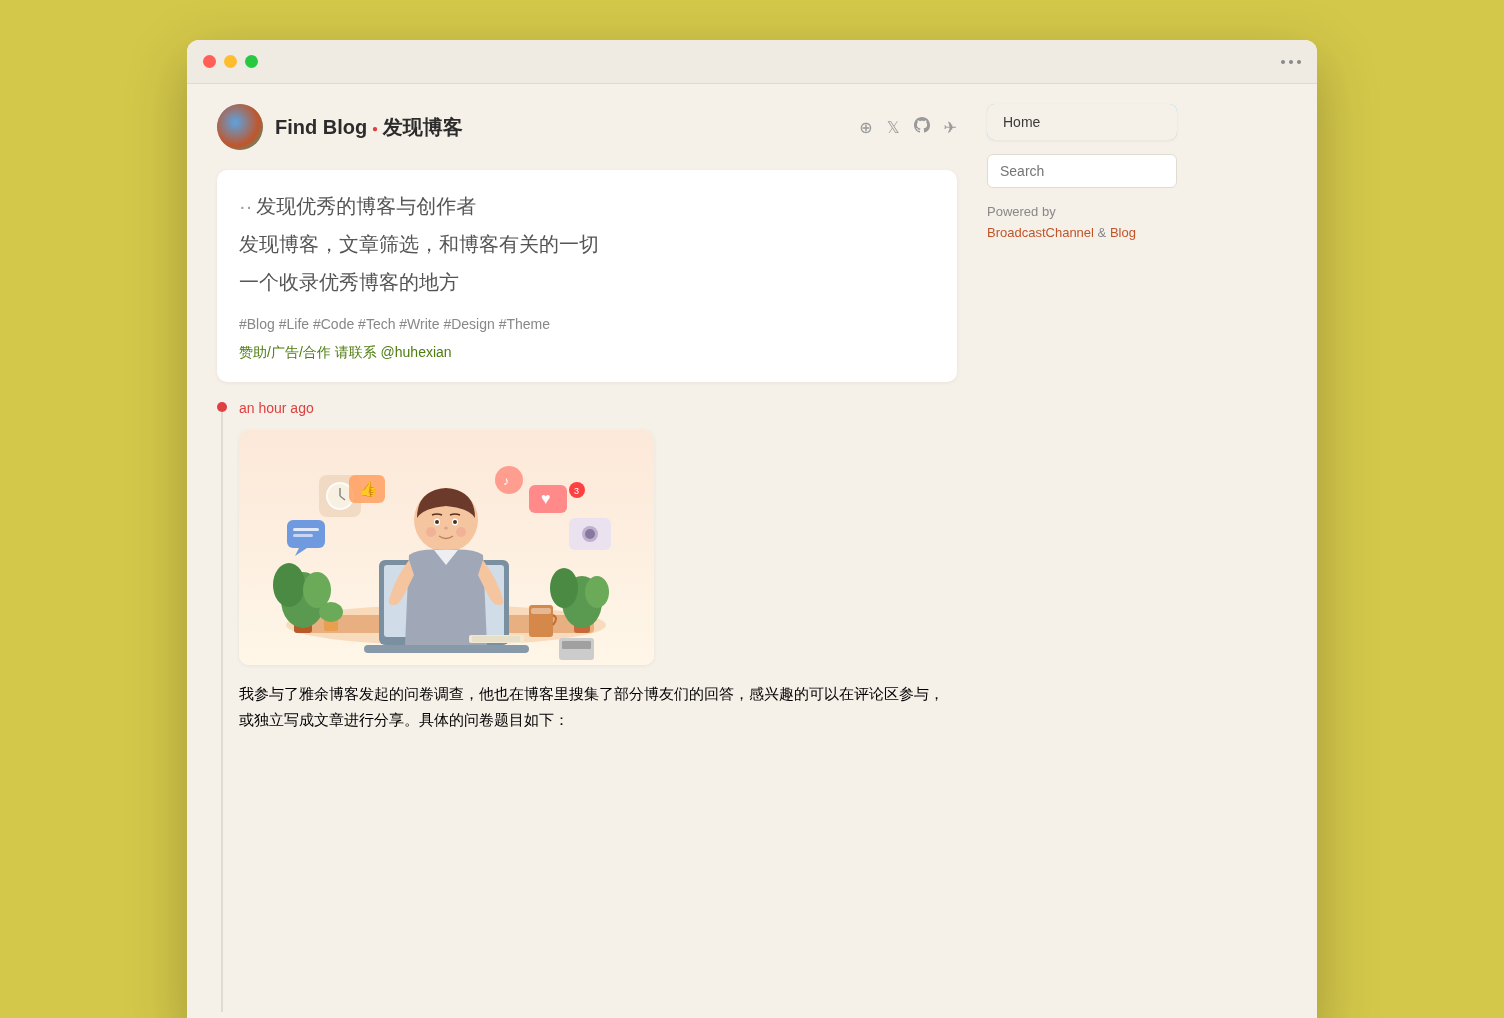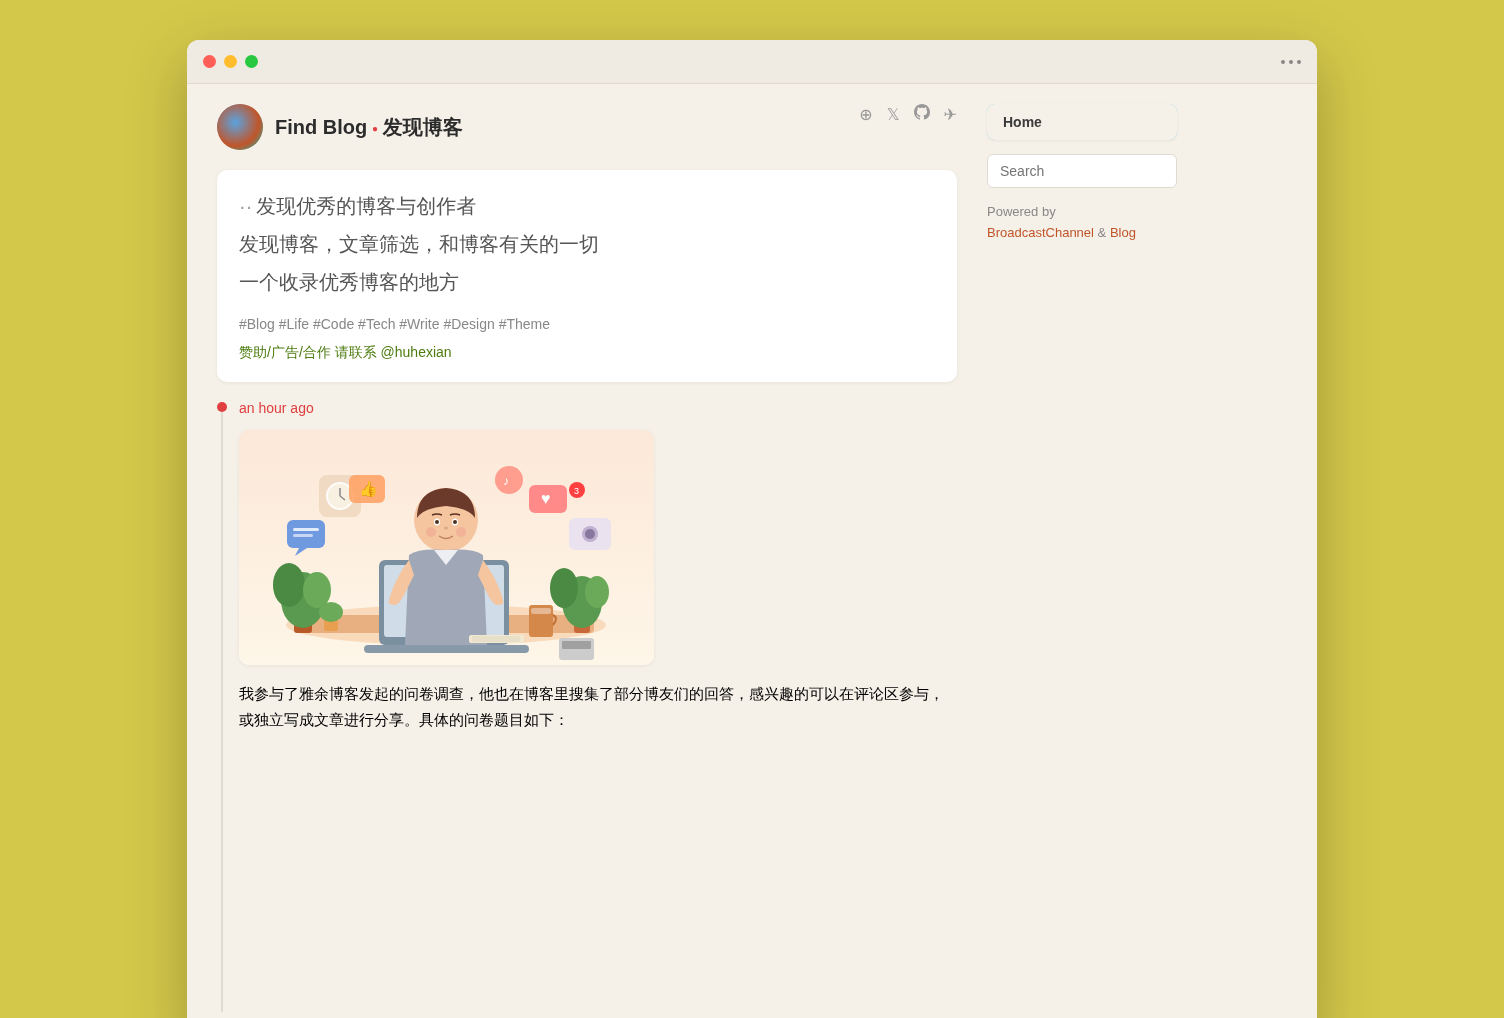--- a/index.html
+++ b/index.html
@@ -73,21 +73,21 @@
 
     
     .main-column {
       flex: 1;
       max-width: 740px;
     }
 
     
     .blog-header {
       display: flex;
-      align-items: flex-start;
+      align-items: center;
       justify-content: space-between;
       margin-bottom: 20px;
     }
 
     .blog-title-area {
       display: flex;
       align-items: center;
       gap: 12px;
     }
 
@@ -255,21 +255,20 @@
       width: 190px;
       flex-shrink: 0;
     }
 
     .sidebar-nav {
       background: #7dd3fc;
       border-radius: 8px;
       overflow: hidden;
       margin-bottom: 14px;
       box-shadow: 0 1px 3px rgba(0,0,0,0.06);
-      font-weight: bold;
     }
 
     .nav-item {
       padding: 10px 16px;
       font-size: 14px;
       color: #3a3a3a;
       cursor: pointer;
       border-bottom: 1px solid #f0ebe2;
     }
 

